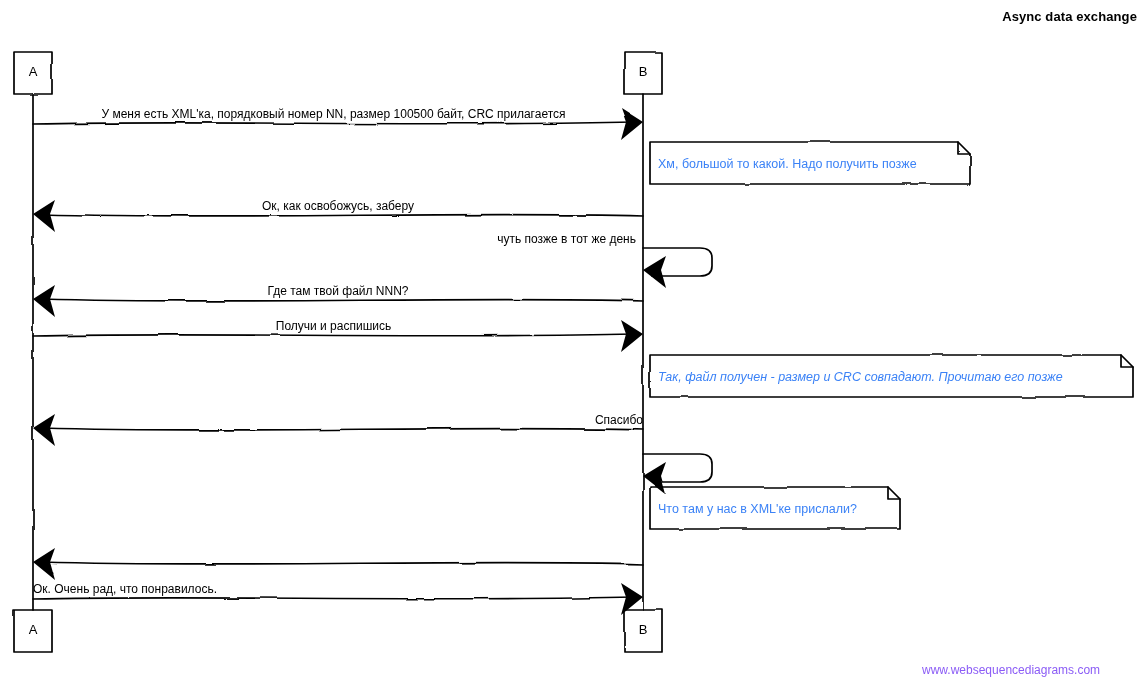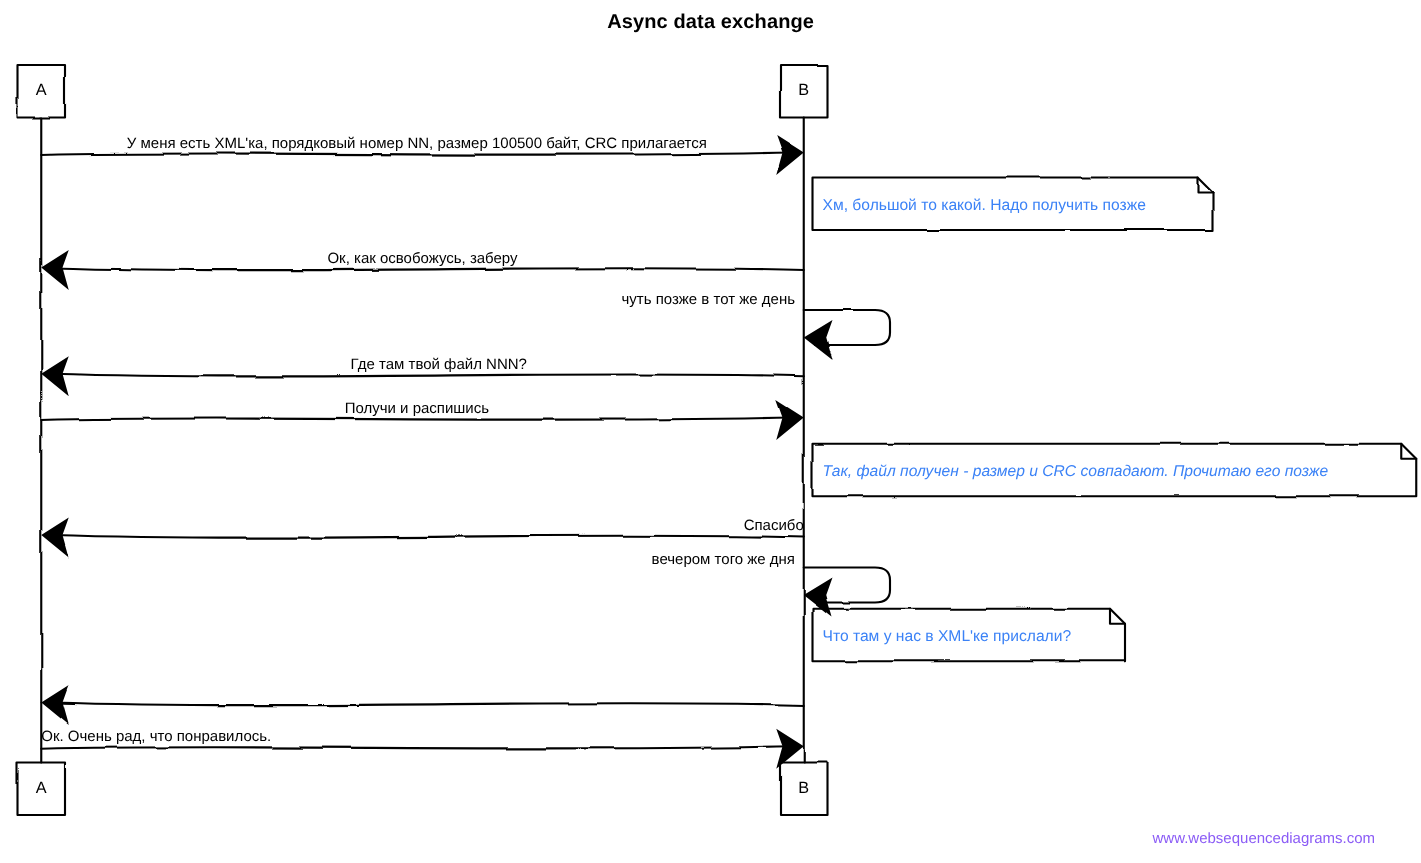--- a/index.html
+++ b/index.html
@@ -25,22 +25,22 @@
     left: 0; top: 0;
     width: 1137px;
     height: 690px;
     display: block;
   }
   .diag-title {
     position: absolute;
     left: 0;
     top: 9px;
     width: 1137px;
-    text-align: center;
-    font-size: 16px;
+    text-align: right;
+    font-size: 13px;
     font-weight: bold;
     color: #000;
     letter-spacing: 0.1px;
   }
   .msg-label {
     position: absolute;
     font-size: 12px;
     color: #000;
     white-space: nowrap;
   }
@@ -192,24 +192,23 @@
   </svg>
 
   <div class="actor-label" style="left:14px; top:64px; width:38px;">A</div>
   <div class="actor-label" style="left:624px; top:64px; width:38px;">B</div>
   <div class="actor-label" style="left:14px; top:622px; width:38px;">A</div>
   <div class="actor-label" style="left:624px; top:622px; width:38px;">B</div>
 
   <div class="msg-label" style="left:33px; top:107px; width:601px; text-align:center;">У меня есть XML'ка, порядковый номер NN, размер 100500 байт, CRC прилагается</div>
   <div class="msg-label" style="left:33px; top:199px; width:610px; text-align:center;">Ок, как освобожусь, заберу</div>
   <div class="msg-label" style="left:333px; top:232px; width:303px; text-align:right;">чуть позже в тот же день</div>
-  <div class="msg-label" style="left:33px; top:284px; width:610px; text-align:center;padding-left:13px;">Где там твой файл NNN?</div>
+  <div class="msg-label" style="left:33px; top:284px; width:610px; text-align:center;">Где там твой файл NNN?</div>
   <div class="msg-label" style="left:33px; top:319px; width:601px; text-align:center;">Получи и распишись</div>
   <div class="msg-label" style="left:33px; top:413px; width:610px; text-align:right;">Спасибо</div>
-  <div class="msg-label" style="left:353px; top:440px; width:283px; text-align:right;">вечером того же дня</div>
   <div class="msg-label" style="left:33px; top:582px; width:601px; text-align:left;">Ок. Очень рад, что понравилось.</div>
 
   <div class="note-label" style="left:658px; top:157px;">Хм, большой то какой. Надо получить позже</div>
   <div class="note-label" style="left:658px; top:370px;font-style:italic;">Так, файл получен - размер и CRC совпадают. Прочитаю его позже</div>
   <div class="note-label" style="left:658px; top:502px;">Что там у нас в XML'ке прислали?</div>
 
   <div class="footer-label" style="left:922px; top:663px;">www.websequencediagrams.com</div>
 
 </div>
 

